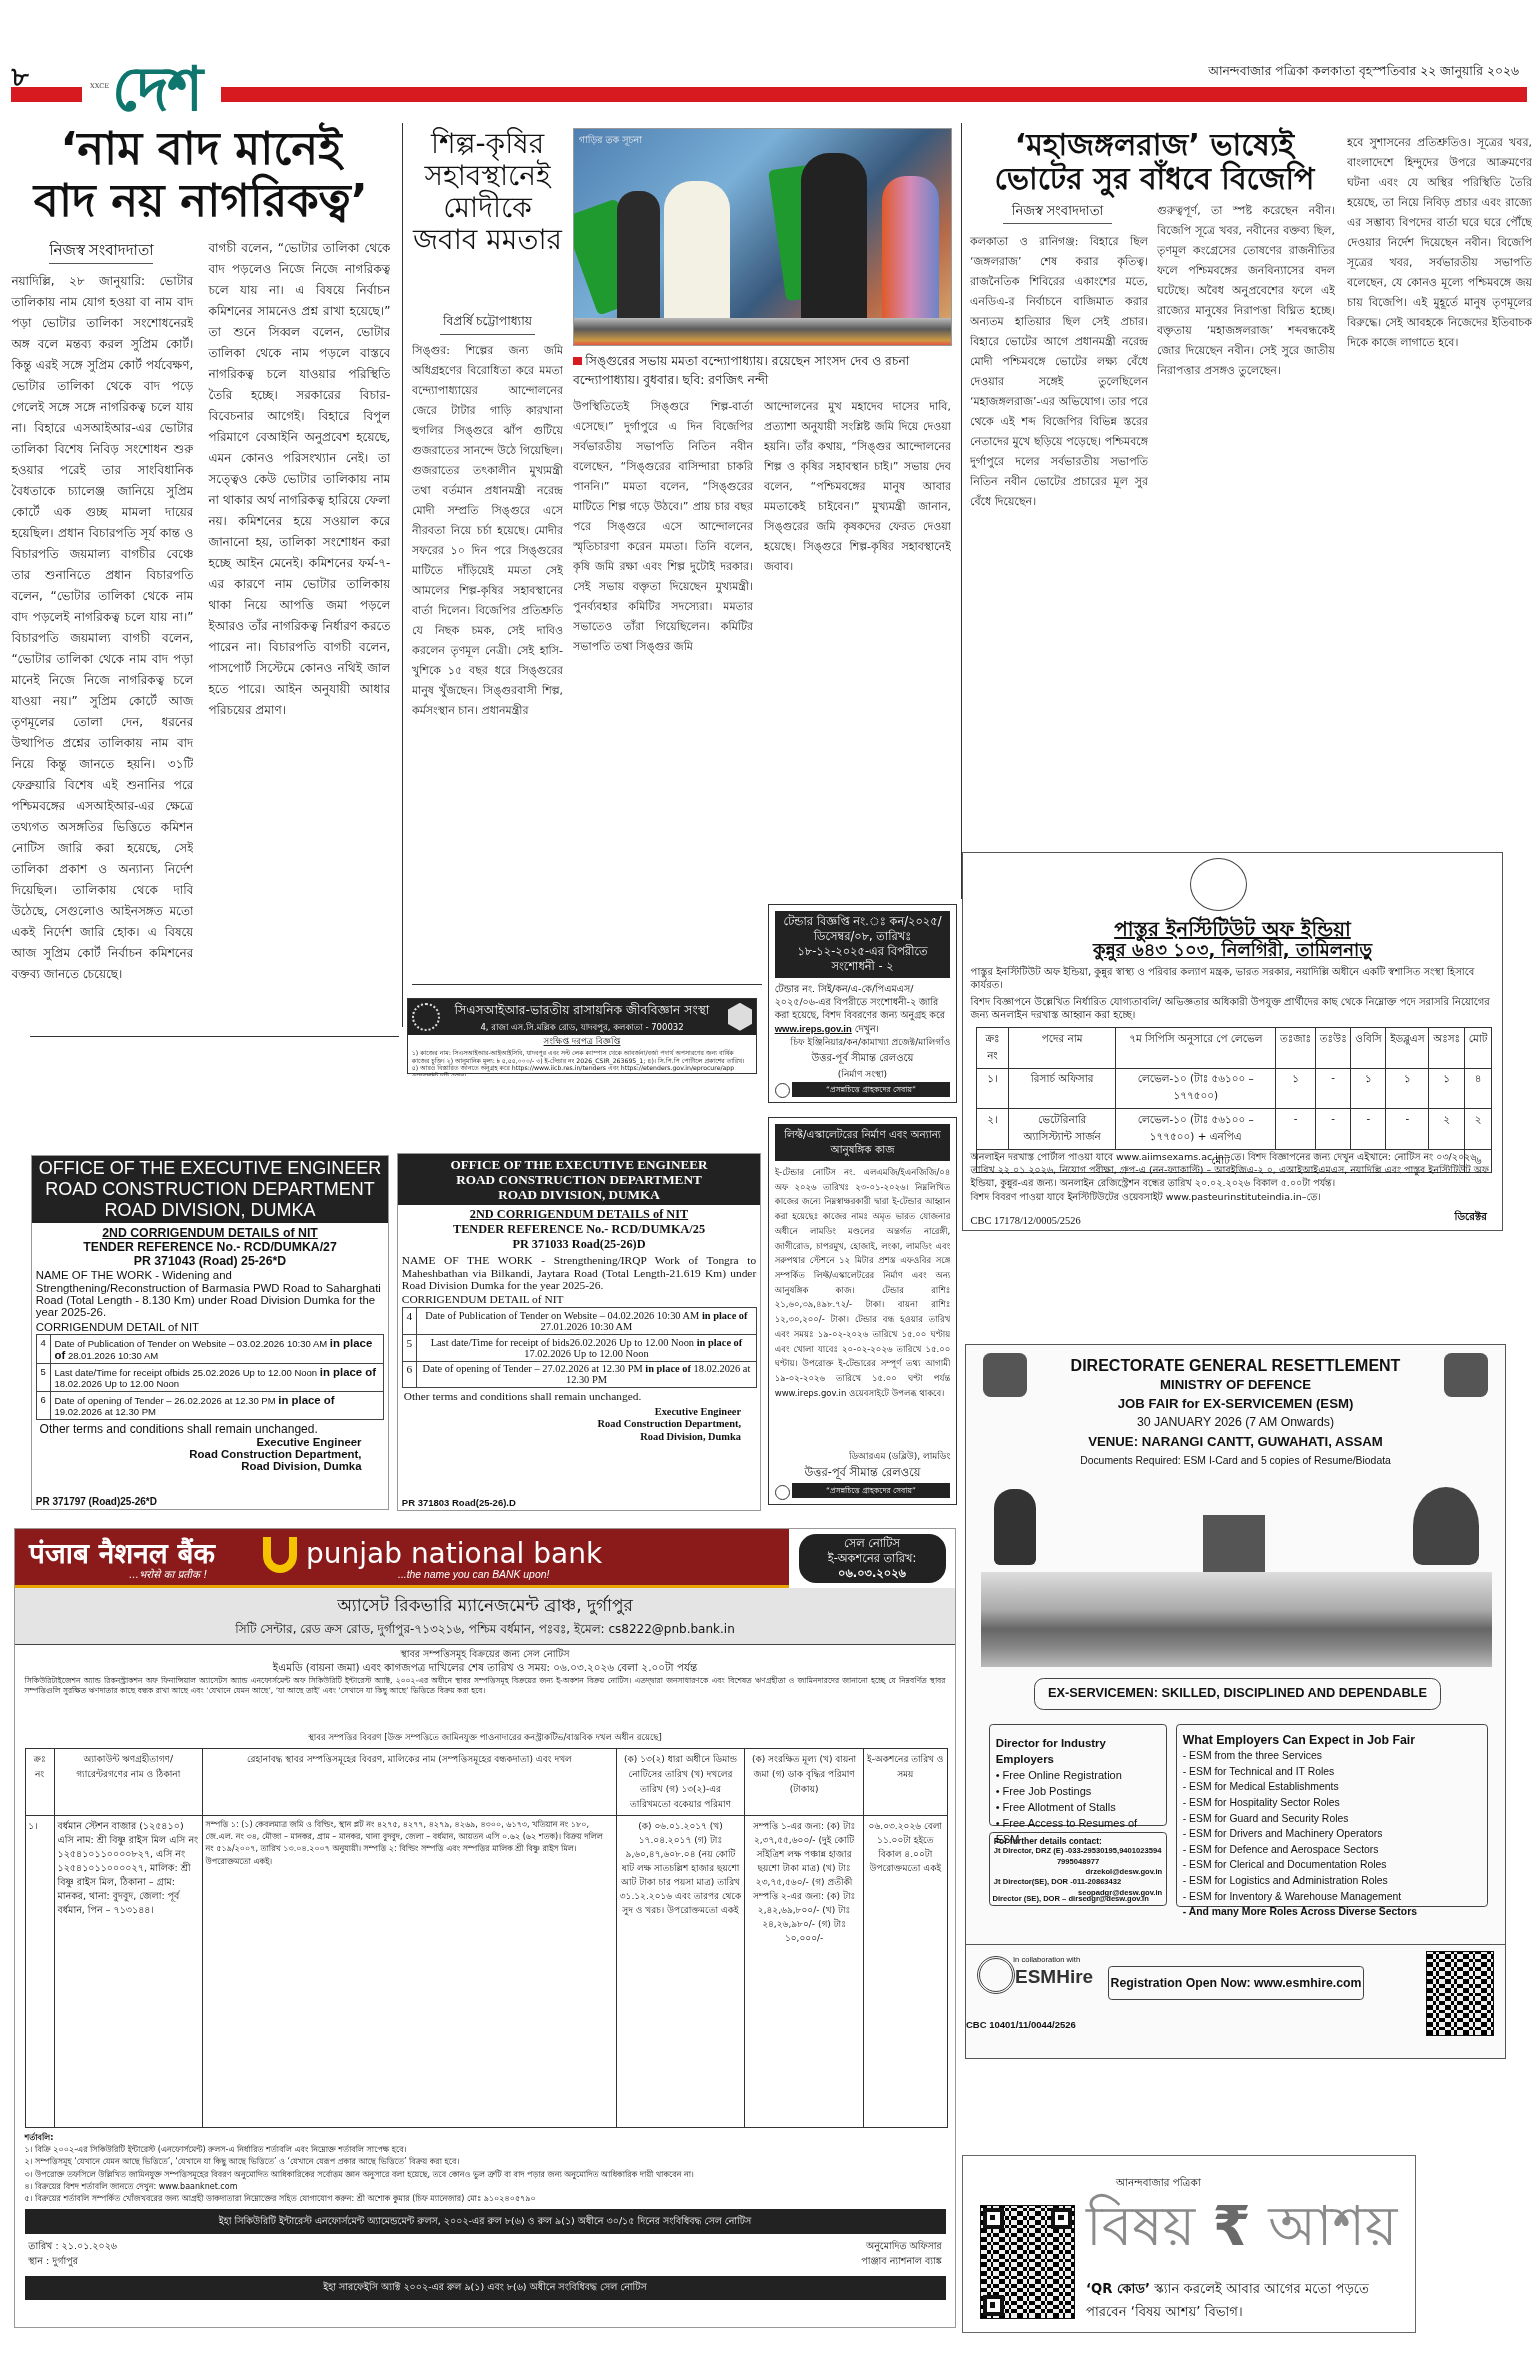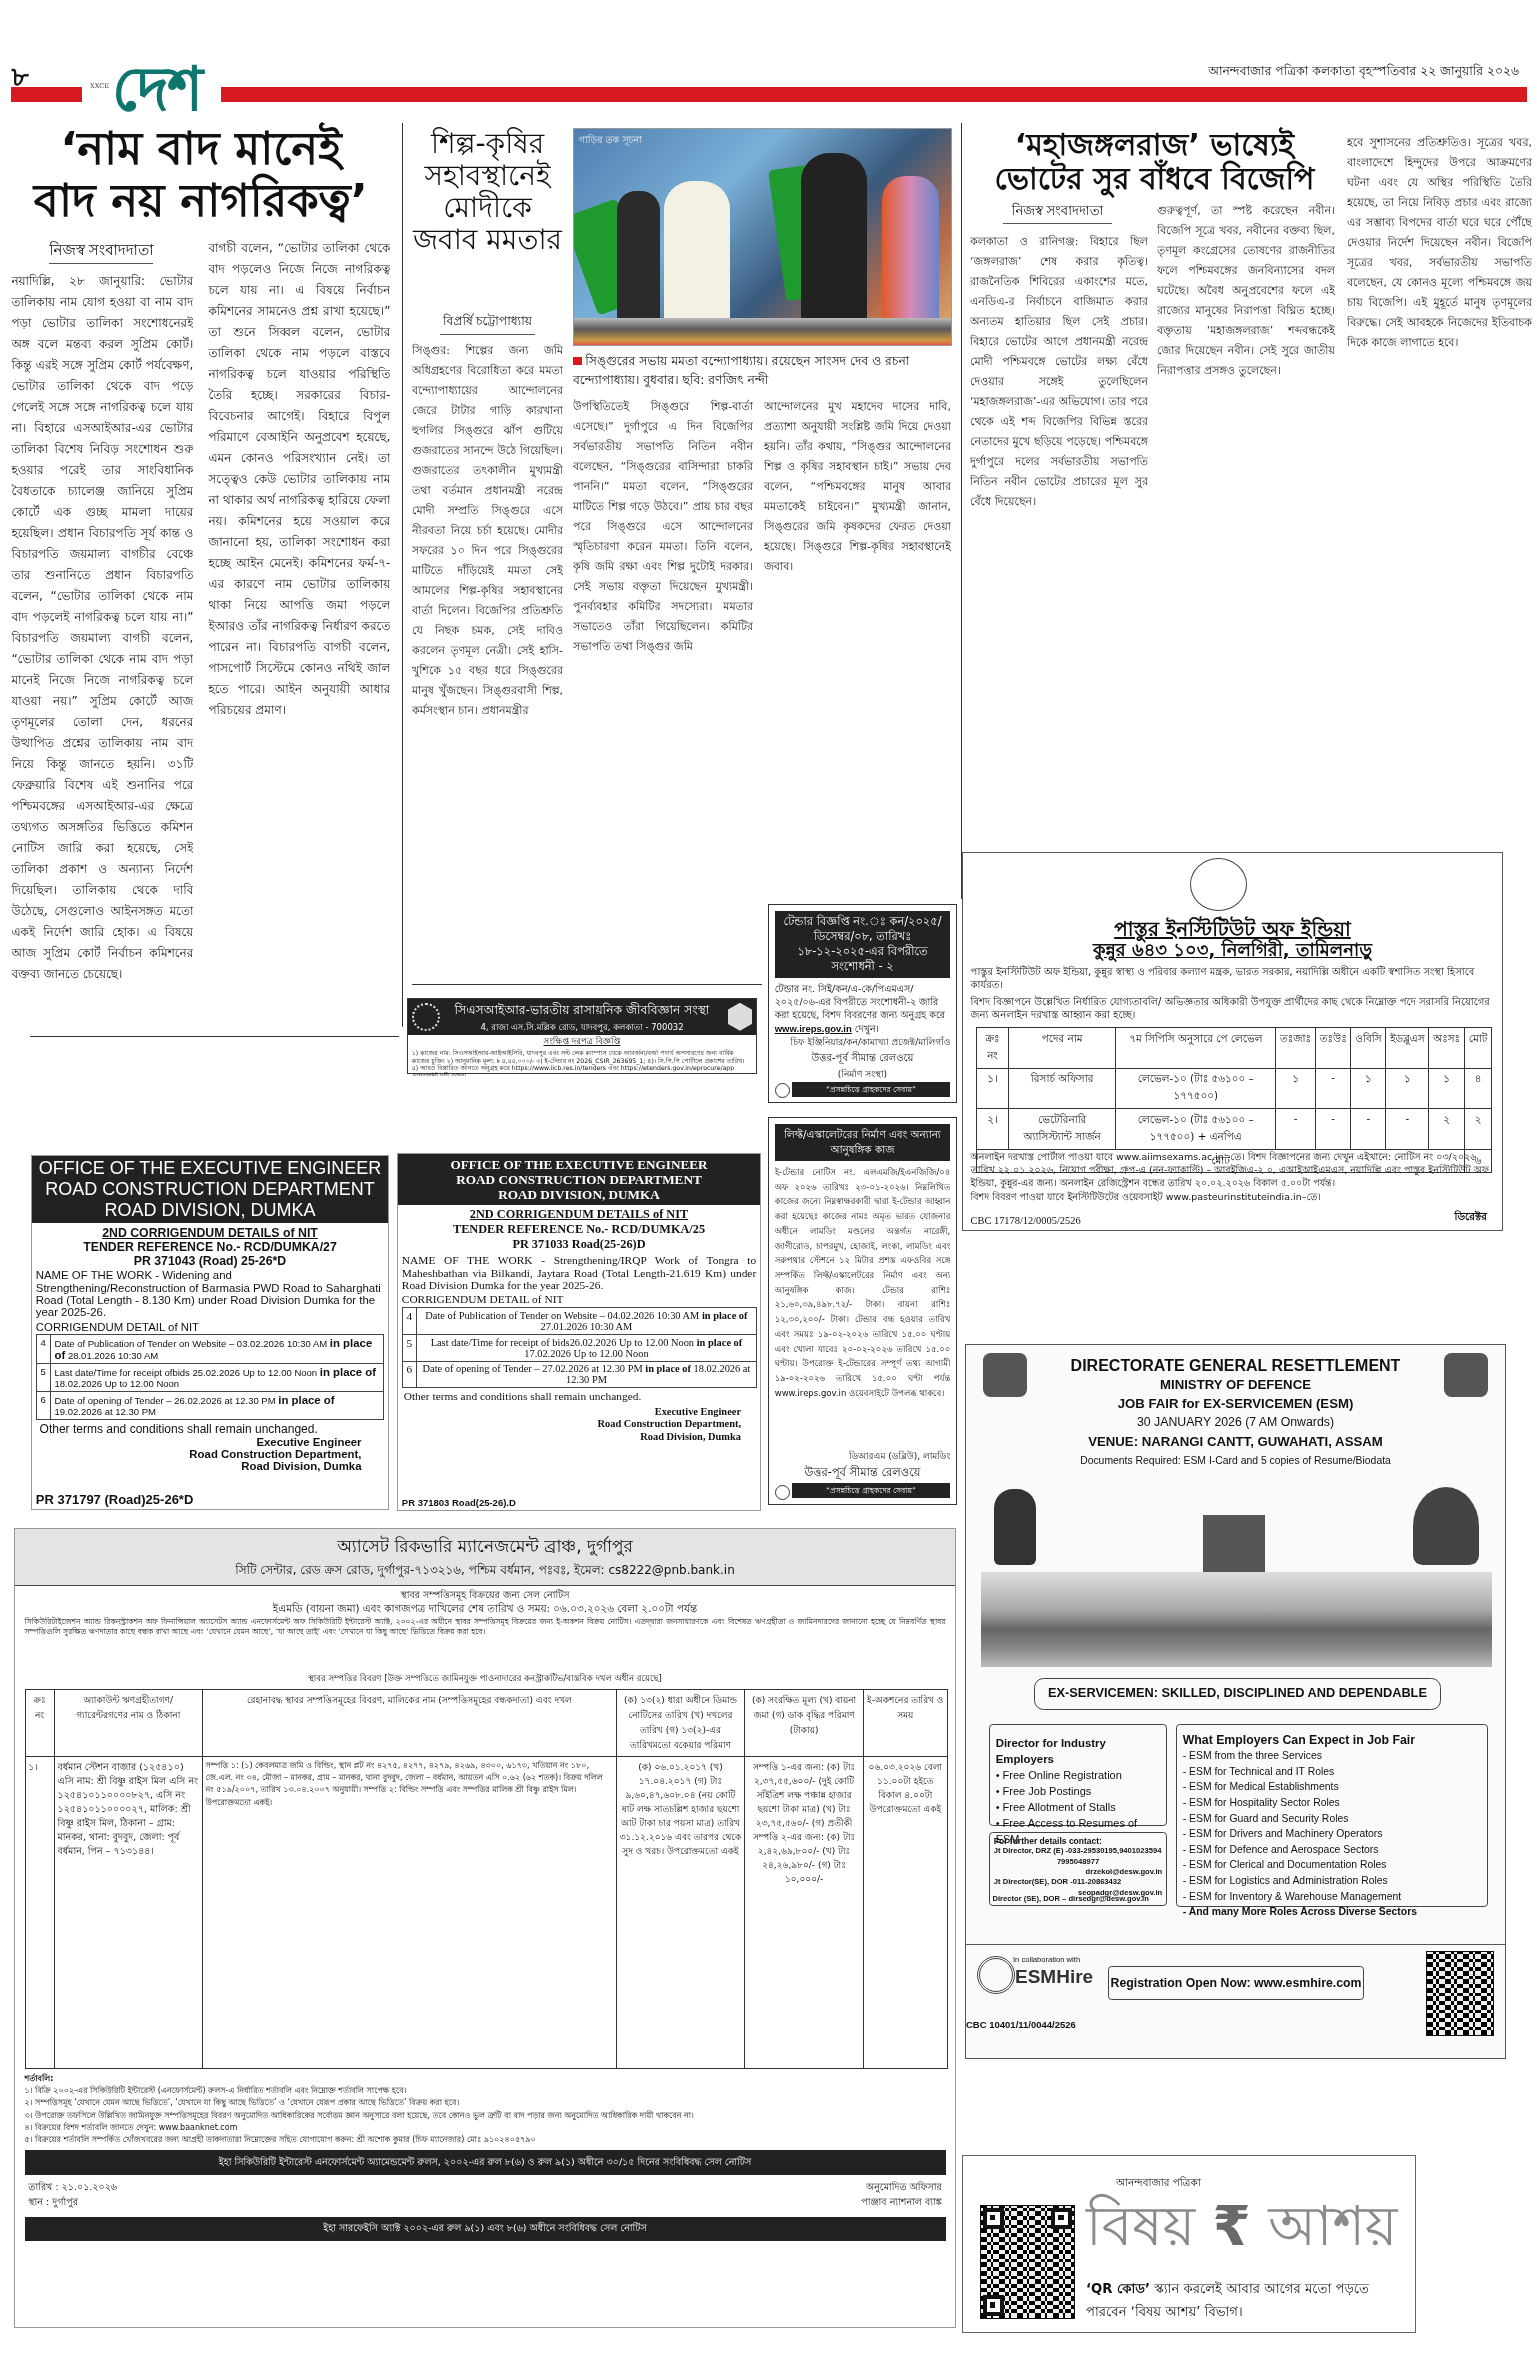--- a/index.html
+++ b/index.html
@@ -164,21 +164,21 @@
           <td><span>Date of opening of Tender – 26.02.2026 at 12.30 PM</span> <b style="font-size:11.4px">in place of</b> <span>19.02.2026 at 12.30 PM</span></td>
         </tr>
   </tbody>
     </table>
   <div class="sans" style="font-size:12px;padding:0 7.6px;">Other terms and conditions shall remain unchanged.</div>
   <div class="sans" style="text-align:right;font-weight:bold;font-size:11.4px;line-height:12.3px;padding-right:26.5px;">
     <div>Executive Engineer</div>
     <div>Road Construction Department,</div>
     <div>Road Division, Dumka</div>
   </div>
-  <div class="sans" style="position:absolute;left:3.8px;bottom:1.9px;font-size:13px;font-weight:bold;">PR 371797 (Road)25-26*D</div>
+  <div class="sans" style="position:absolute;left:3.8px;bottom:1.9px;font-size:10px;font-weight:bold;">PR 371797 (Road)25-26*D</div>
 </div>
 
 <div class="abs" style="left:397px;top:1153px;width:364px;height:358px;border:0.9px solid #999;">
   <div class="dark serif" style="text-align:center;font-size:13.2px;line-height:15px;padding:2.8px 0;font-weight:bold;">
     <div>OFFICE OF THE EXECUTIVE ENGINEER</div>
     <div>ROAD CONSTRUCTION DEPARTMENT</div>
     <div>ROAD DIVISION, DUMKA</div>
   </div>
   <div class="serif" style="text-align:center;font-weight:bold;font-size:12.3px;line-height:15px;margin-top:2.8px;">
     <div style="text-decoration:underline;">2ND CORRIGENDUM DETAILS of NIT</div>
@@ -339,20 +339,34 @@
     <span style="color:#6a6a6a;font-weight:bold;">₹</span>
     <span>আশয়</span>
   </div>
   <div style="position:absolute;left:123px;top:121px;font-size:13.2px;line-height:23px;font-family:'DejaVu Sans',sans-serif;">
     <div><b>‘QR কোড’</b><span> স্ক্যান করলেই আবার আগের মতো পড়তে</span></div>
     <div>পারবেন ‘বিষয় আশয়’ বিভাগ।</div>
   </div>
 </div>
 
 <div class="abs" style="left:14px;top:1528px;width:942px;height:800px;border:0.9px solid #999;">
+  <div class="pnbhead" style="position:relative;height:59px;border-bottom:3.8px solid #e8a500;">
+    <div style="position:absolute;left:14px;top:3.8px;font-size:28px;font-weight:bold;font-family:'DejaVu Sans',sans-serif;">पंजाब नैशनल बैंक</div>
+    <div style="position:absolute;left:114px;top:38px;font-size:10.4px;font-style:italic;font-family:'DejaVu Sans',sans-serif;">...भरोसे का प्रतीक !</div>
+    <span style="position:absolute;left:248px;top:7.6px;width:34px;height:36px;border:8.5px solid #f5c400;border-top:none;border-radius:0 0 17px 17px;"></span>
+    <div style="position:absolute;left:291px;top:7.6px;font-size:28px;font-family:'DejaVu Sans',sans-serif;">punjab national bank</div>
+    <div style="position:absolute;left:383px;top:40px;font-size:10.4px;font-style:italic;font-family:'Liberation Sans',sans-serif;">...the name you can BANK upon!</div>
+    <div style="position:absolute;right:0;top:0;width:166px;height:59px;background:#fff;">
+      <div style="margin:4.7px 9.5px;height:49px;border-radius:17px;background:#222;color:#fff;text-align:center;font-family:'DejaVu Sans',sans-serif;font-size:11.4px;line-height:15px;padding-top:1.9px;">
+        <div>সেল নোটিস</div>
+        <div>ই-অকশনের তারিখ:</div>
+        <div style="font-weight:bold;">০৬.০৩.২০২৬</div>
+      </div>
+    </div>
+  </div>
   <div style="background:#e4e4e4;text-align:center;padding:3.8px 0;border-bottom:0.9px solid #444;font-family:'DejaVu Sans',sans-serif;">
     <div style="font-size:17px;">অ্যাসেট রিকভারি ম্যানেজমেন্ট ব্রাঞ্চ, দুর্গাপুর</div>
     <div style="font-size:12px;">সিটি সেন্টার, রেড ক্রস রোড, দুর্গাপুর-৭১৩২১৬, পশ্চিম বর্ধমান, পঃবঃ, ইমেল: cs8222@pnb.bank.in</div>
   </div>
   <div style="text-align:center;font-family:'DejaVu Sans',sans-serif;font-size:9.5px;line-height:13.2px;margin-top:2.8px;">
     <div>স্থাবর সম্পত্তিসমূহ বিক্রয়ের জন্য সেল নোটিস</div>
     <div style="font-size:10.4px;">ইএমডি (বায়না জমা) এবং কাগজপত্র দাখিলের শেষ তারিখ ও সময়: ০৬.০৩.২০২৬ বেলা ২.০০টা পর্যন্ত</div>
   </div>
   <div style="font-size:7.6px;line-height:10.4px;padding:1.9px 9.5px;font-family:'DejaVu Sans',sans-serif;text-align:justify;height:53px;overflow:hidden;">সিকিউরিটাইজেশন অ্যান্ড রিকনস্ট্রাকশন অফ ফিনান্সিয়াল অ্যাসেটস অ্যান্ড এনফোর্সমেন্ট অফ সিকিউরিটি ইন্টারেস্ট অ্যাক্ট, ২০০২-এর অধীনে স্থাবর সম্পত্তিসমূহ বিক্রয়ের জন্য ই-অকশন বিক্রয় নোটিস। এতদ্দ্বারা জনসাধারণকে এবং বিশেষত ঋণগ্রহীতা ও জামিনদারদের জানানো হচ্ছে যে নিম্নবর্ণিত স্থাবর সম্পত্তিগুলি সুরক্ষিত ঋণদাতার কাছে বন্ধক রাখা আছে এবং ‘যেখানে যেমন আছে’, ‘যা আছে তাই’ এবং ‘সেখানে যা কিছু আছে’ ভিত্তিতে বিক্রয় করা হবে।</div>
   <div style="text-align:center;font-size:8.5px;font-family:'DejaVu Sans',sans-serif;margin:3.8px 0;">স্থাবর সম্পত্তির বিবরণ [উক্ত সম্পত্তিতে জামিনযুক্ত পাওনাদারের কনস্ট্রাকটিভ/বাস্তবিক দখল অধীন রয়েছে]</div>

